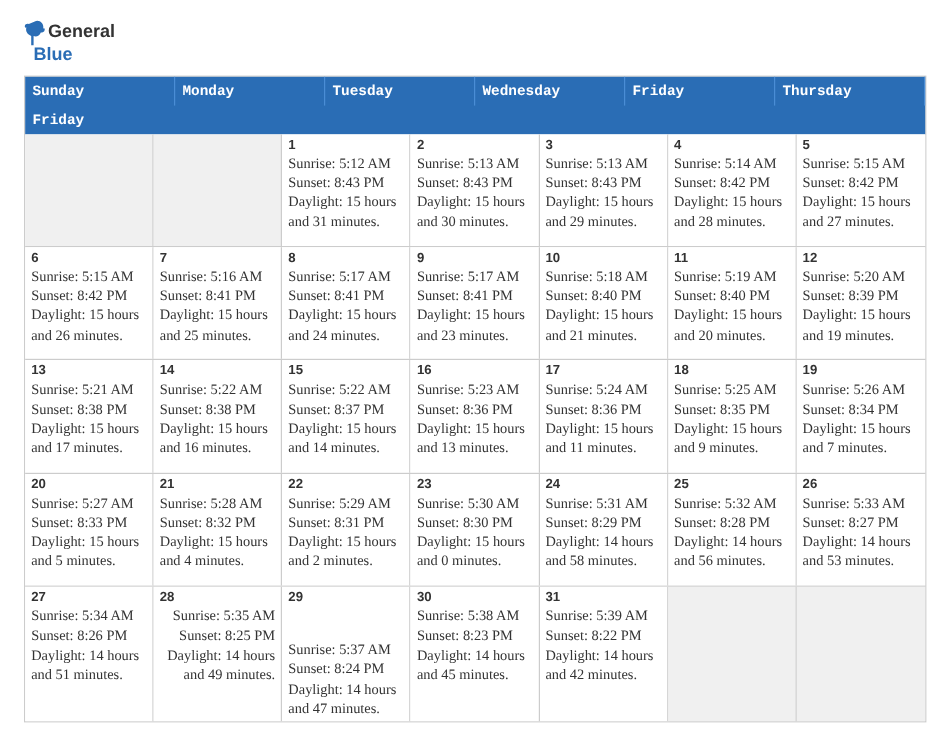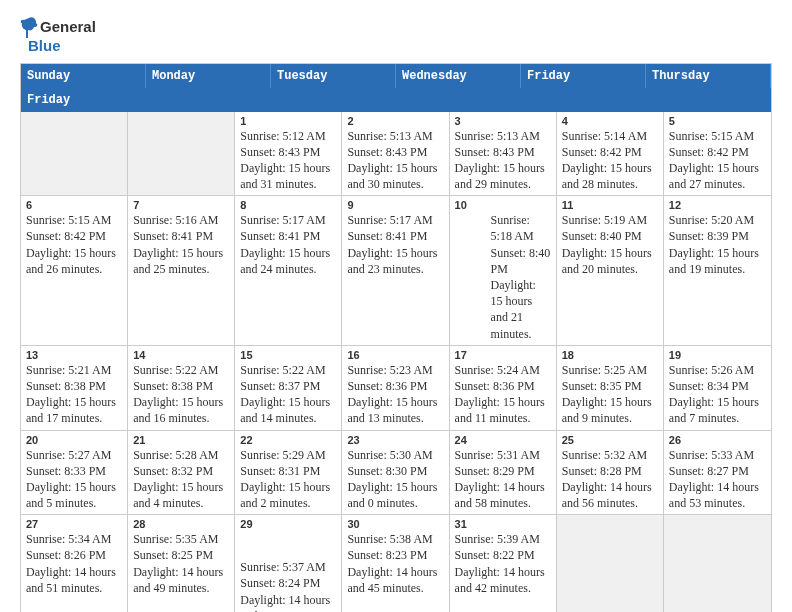--- a/index.html
+++ b/index.html
@@ -202,21 +202,21 @@
           </div>
           <div class="cal-cell">
             <span class="day-num">9</span>
             <div class="cell-text" style="white-space: pre-line;">Sunrise: 5:17 AM
 Sunset: 8:41 PM
 Daylight: 15 hours
 and 23 minutes.</div>
           </div>
           <div class="cal-cell">
             <span class="day-num">10</span>
-            <div class="cell-text" style="white-space: pre-line; margin-left: 36px;">Sunrise: 5:18 AM
+            <div class="cell-text" style="white-space: pre-line;">Sunrise: 5:18 AM
 Sunset: 8:40 PM
 Daylight: 15 hours
 and 21 minutes.</div>
           </div>
           <div class="cal-cell">
             <span class="day-num">11</span>
             <div class="cell-text" style="white-space: pre-line;">Sunrise: 5:19 AM
 Sunset: 8:40 PM
 Daylight: 15 hours
 and 20 minutes.</div>
@@ -334,21 +334,21 @@
         <div class="cal-row">
           <div class="cal-cell">
             <span class="day-num">27</span>
             <div class="cell-text" style="white-space: pre-line;">Sunrise: 5:34 AM
 Sunset: 8:26 PM
 Daylight: 14 hours
 and 51 minutes.</div>
           </div>
           <div class="cal-cell">
             <span class="day-num">28</span>
-            <div class="cell-text" style="white-space: pre-line;">Sunrise: 5:35 AM
+            <div class="cell-text" style="white-space: pre-line; text-align: right;">Sunrise: 5:35 AM
 Sunset: 8:25 PM
 Daylight: 14 hours
 and 49 minutes.</div>
           </div>
           <div class="cal-cell">
             <span class="day-num">29</span>
             <div class="cell-text" style="white-space: pre-line; margin-top: 29px;">Sunrise: 5:37 AM
 Sunset: 8:24 PM
 Daylight: 14 hours
 and 47 minutes.</div>

